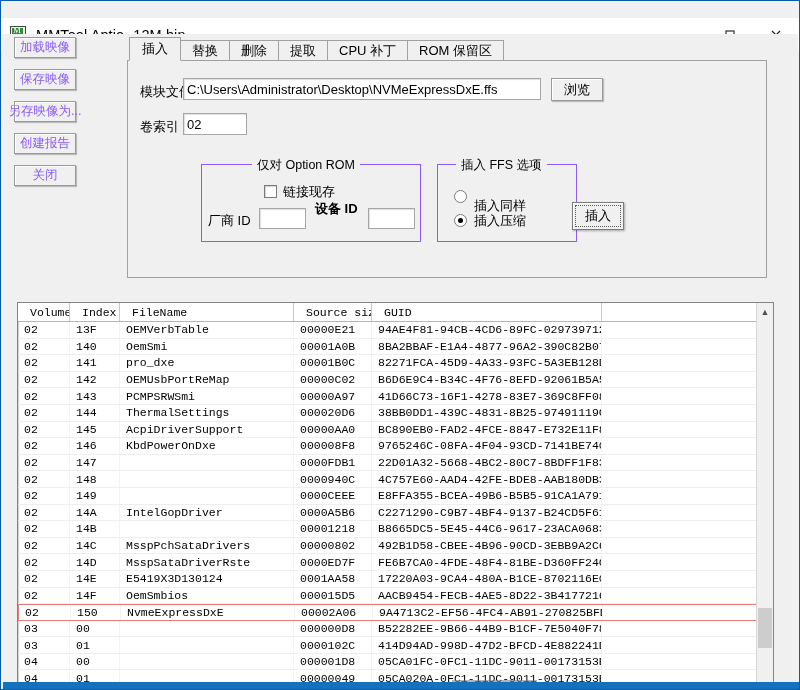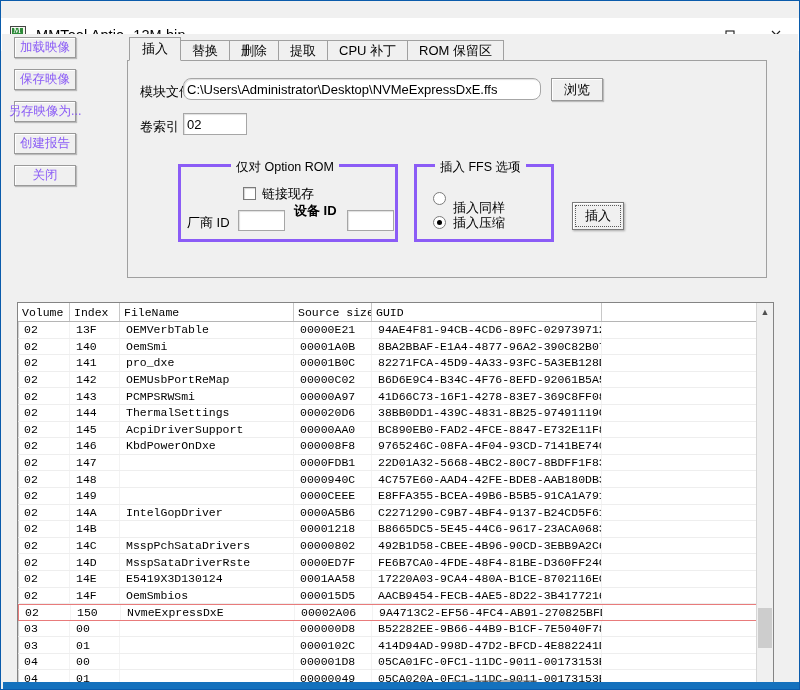--- a/index.html
+++ b/index.html
@@ -162,22 +162,23 @@
     box-shadow: inset 1px 1px 0 #fff, 1px 1px 1px rgba(0,0,0,.22);
     font-size: 13px; color: #000;
     display: flex; align-items: center; justify-content: center;
     box-sizing: border-box;
     font-family: "Liberation Sans", sans-serif;
     cursor: default;
   }
   
   .grp {
     position: absolute;
-    border: 3px solid #8b5cf6;
-    box-sizing: border-box;
+    border: 1px solid #8b5cf6;
+    box-sizing: border-box;
+    margin-left: 23px;
   }
   .grp-title {
     position: absolute;
     top: -8px;
     background: #f0f0f0;
     padding: 0 5px;
     font-size: 12.5px;
     color: #000;
     font-family: "Liberation Sans", sans-serif;
     white-space: nowrap;
@@ -241,21 +242,21 @@
     background: #ffffff;
     border-bottom: 1px solid #b5b5b5;
     box-sizing: border-box;
   }
   .lv-th {
     border-right: 1px solid #c8c8c8;
     font-family: "Liberation Mono", monospace;
     font-size: 11.5px;
     color: #000;
     display: flex; align-items: center;
-    padding-left: 4px;
+    padding-left: 12px;
     box-sizing: border-box;
     white-space: nowrap;
     overflow: hidden;
     cursor: default;
   }
   .lv-body {
     position: relative;
     height: 392px;
     overflow: hidden;
   }
@@ -398,21 +399,21 @@
         <div class="tab">替换</div>
         <div class="tab">删除</div>
         <div class="tab">提取</div>
         <div class="tab">CPU 补丁</div>
         <div class="tab">ROM 保留区</div>
       </div>
 
       <div class="tabbody">
 
         <div class="fld-label" style="left:12px; top:22px;">模块文件</div>
-        <div class="txtbox" style="left:55px; top:17px; width:358px; height:22px;border-radius:8px;">C:\Users\Administrator\Desktop\NVMeExpressDxE.ffs</div>
+        <div class="txtbox" style="left:55px; top:17px; width:358px; height:22px;">C:\Users\Administrator\Desktop\NVMeExpressDxE.ffs</div>
         <div class="btn3d" style="left:423px; top:17px; width:52px; height:23px;">浏览</div>
 
         <div class="fld-label" style="left:12px; top:57px;">卷索引</div>
         <div class="txtbox" style="left:55px; top:52px; width:64px; height:22px;">02</div>
 
         <div class="grp" style="left:50px; top:103px; width:220px; height:78px;">
           <div class="grp-title" style="left:50px;">仅对 Option ROM</div>
           <div class="chk" style="left:62px; top:20px;"></div>
           <div class="fld-label" style="left:81px; top:18px;">链接现存</div>
           <div class="fld-label" style="left:6px; top:47px;">厂商 ID</div>

